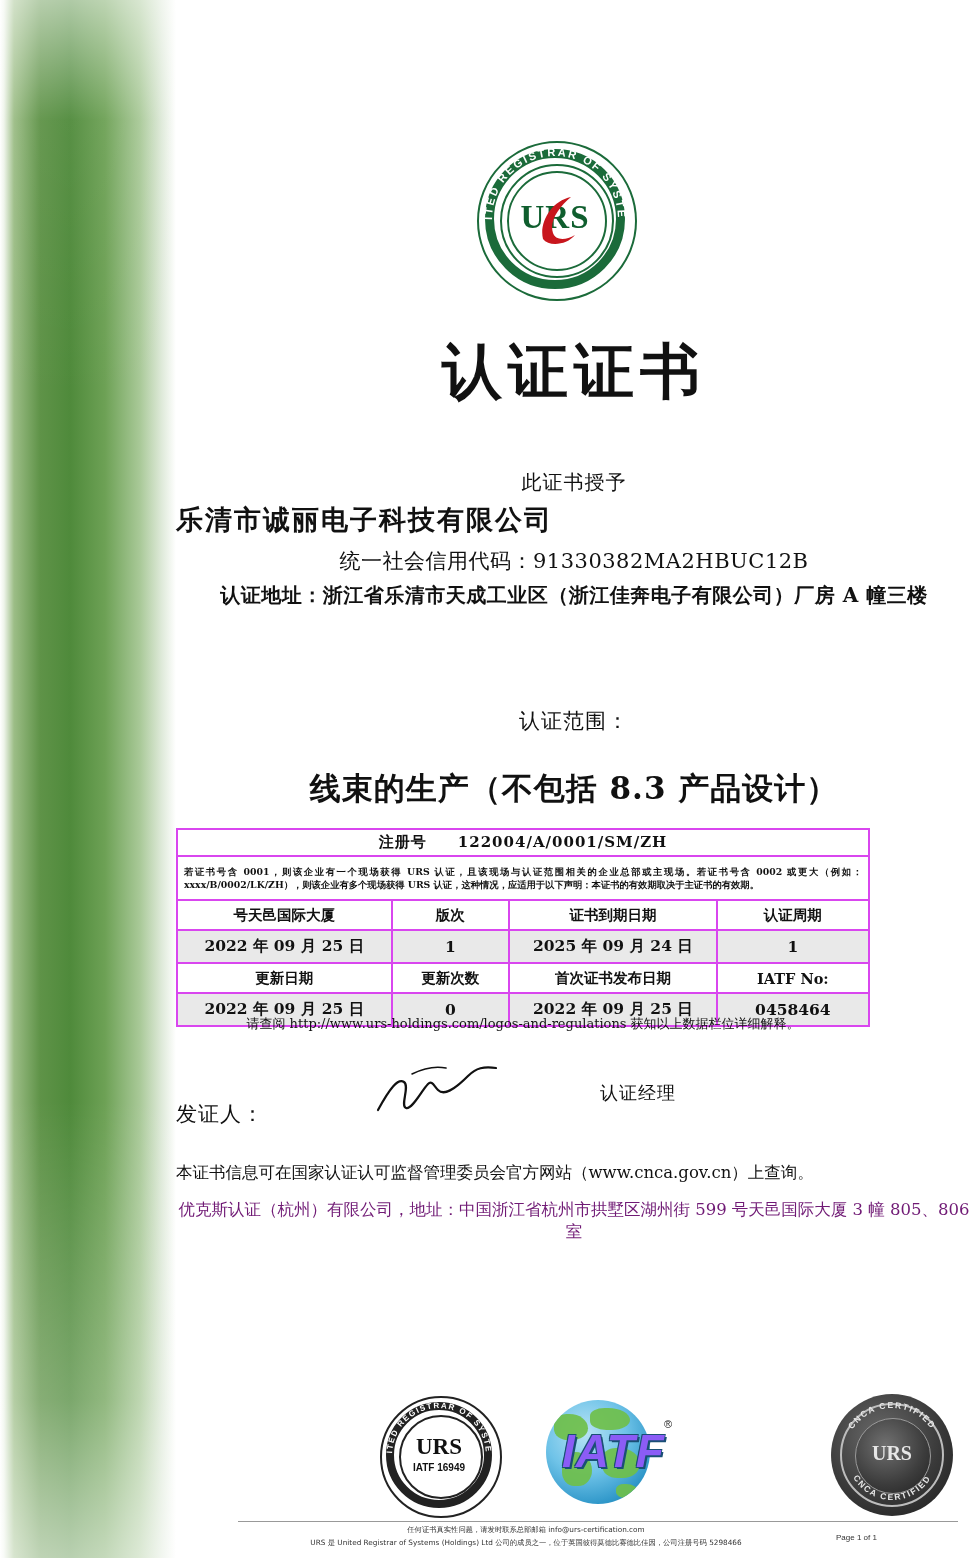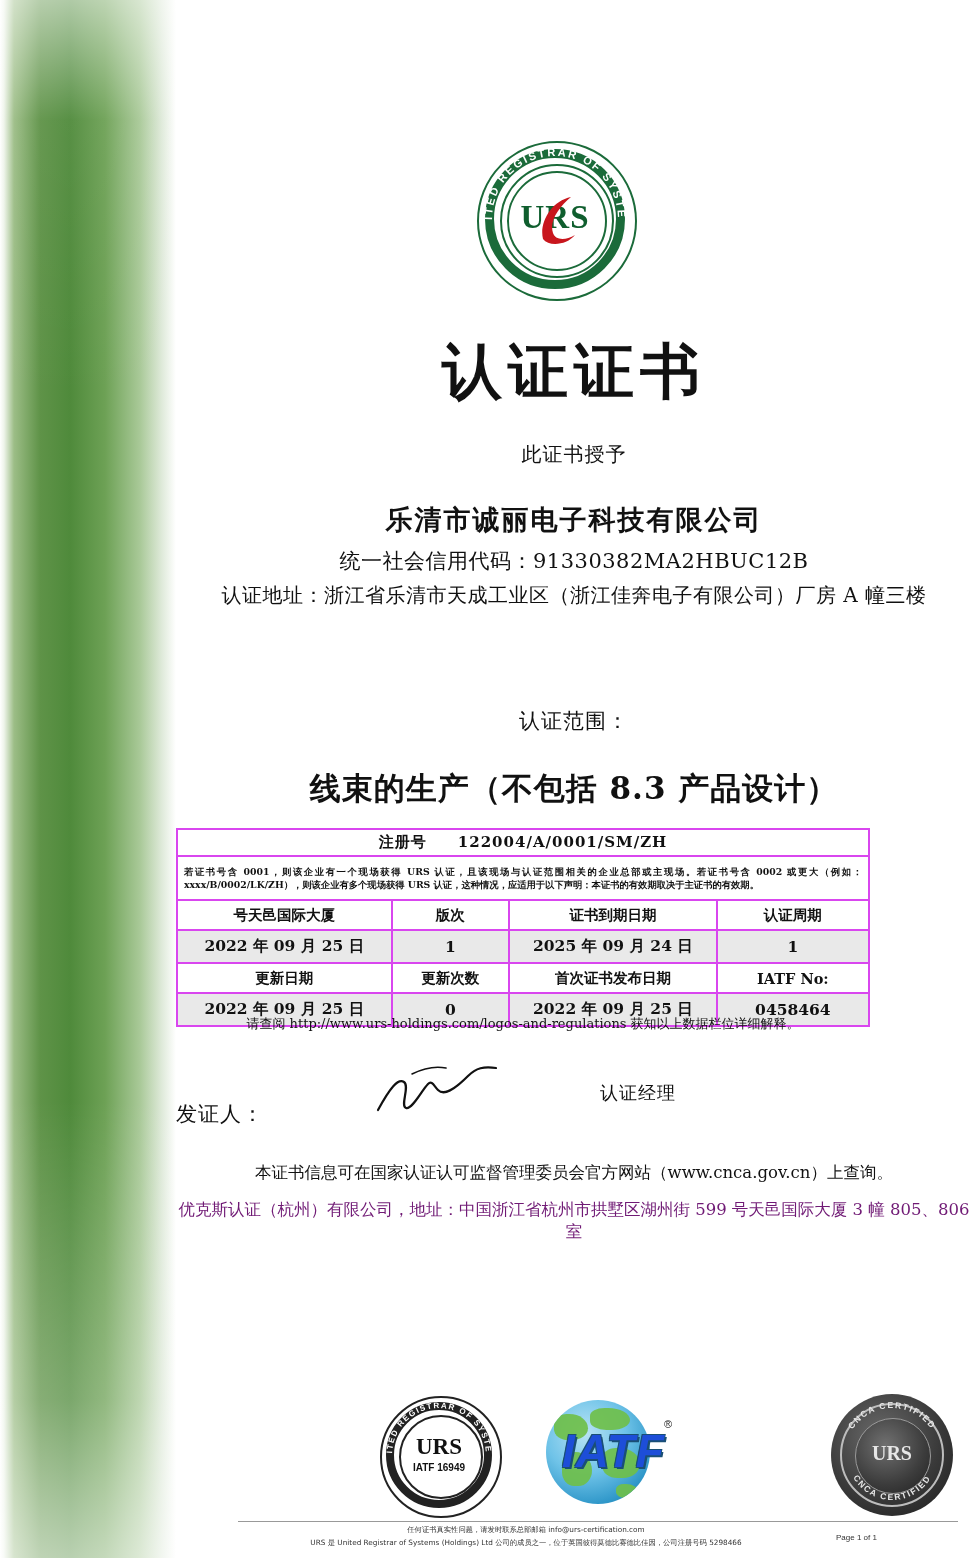--- a/index.html
+++ b/index.html
@@ -139,34 +139,33 @@
     font-family: "DejaVu Serif", serif;
     font-size: 60px;
     font-weight: bold;
     color: #111111;
     letter-spacing: 6px;
   }
 
   .awarded-to {
     position: absolute;
     left: 0;
-    top: 441px;
+    top: 469px;
     width: 796px;
     text-align: center;
     font-family: "DejaVu Serif", serif;
     font-size: 20px;
     color: #111111;
     letter-spacing: 1px;
   }
   .company-name {
     position: absolute;
     left: 0;
     top: 502px;
     width: 796px;
-    text-align: center;
     font-family: "DejaVu Serif", serif;
     font-size: 27px;
     font-weight: bold;
     color: #111111;
     letter-spacing: 2px;
   }
   .credit-code {
     position: absolute;
     left: 0;
     top: 547px;
@@ -180,20 +179,21 @@
   .cert-address {
     position: absolute;
     left: 0;
     top: 582px;
     width: 796px;
     text-align: center;
     font-family: "DejaVu Serif", serif;
     font-size: 20px;
     color: #111111;
     letter-spacing: 0.5px;
+    font-weight: bold;
   }
   .standard-line {
     position: absolute;
     left: 0;
     top: 648px;
     width: 796px;
     text-align: center;
     font-family: "DejaVu Serif", serif;
     font-size: 25px;
     font-weight: bold;
@@ -318,21 +318,21 @@
     color: #111;
     letter-spacing: 1px;
     margin-left: 24px;
   }
 
   .cnca-line {
     position: absolute;
     left: 0;
     top: 1162px;
     width: 796px;
-    text-align: center;
+    text-align: left;
     font-family: "DejaVu Serif", serif;
     font-size: 16.5px;
     color: #111;
   }
   .company-addr-line {
     position: absolute;
     left: 0;
     top: 1199px;
     width: 796px;
     text-align: center;
@@ -419,21 +419,21 @@
     opacity: 0.92;
   }
   .iatf-word {
     position: absolute;
     left: 26px;
     top: 28px;
     font-family: "Liberation Sans", sans-serif;
     font-size: 46px;
     font-style: italic;
     font-weight: bold;
-    color: #1d4ed8;
+    color: #8b5cf6;
     text-shadow: 2px 2px 0 #1a4f75, -1px -1px 0 #1a4f75, 1px -1px 0 #1a4f75, -1px 1px 0 #1a4f75;
     letter-spacing: 1px;
   }
   .iatf-reg {
     position: absolute;
     left: 128px;
     top: 22px;
     font-family: "Liberation Sans", sans-serif;
     font-size: 11px;
     color: #222;

